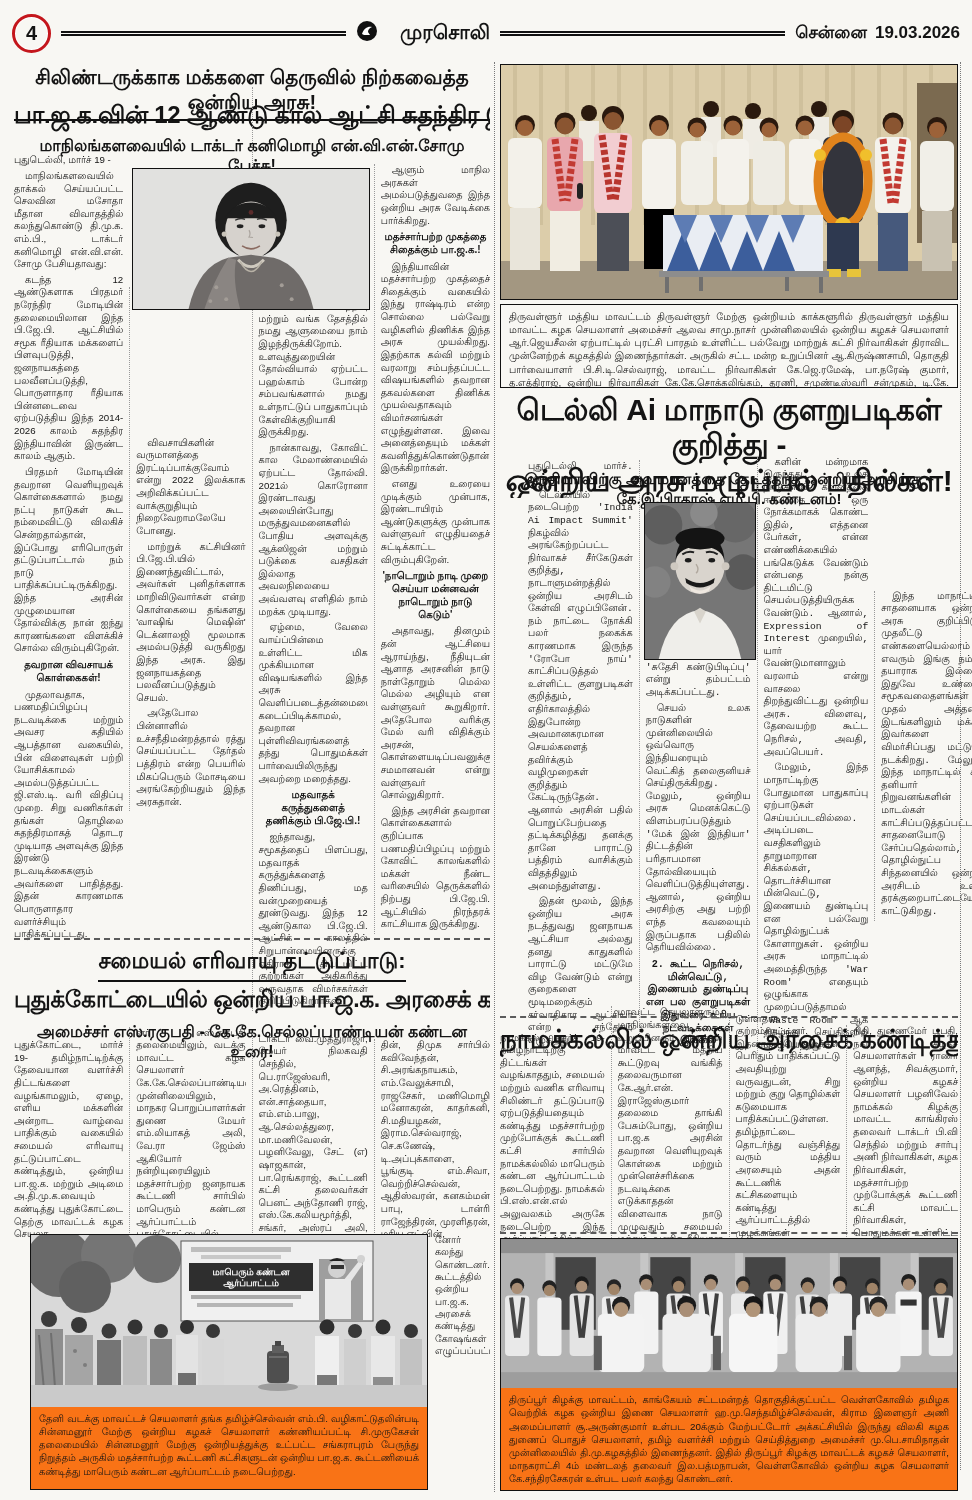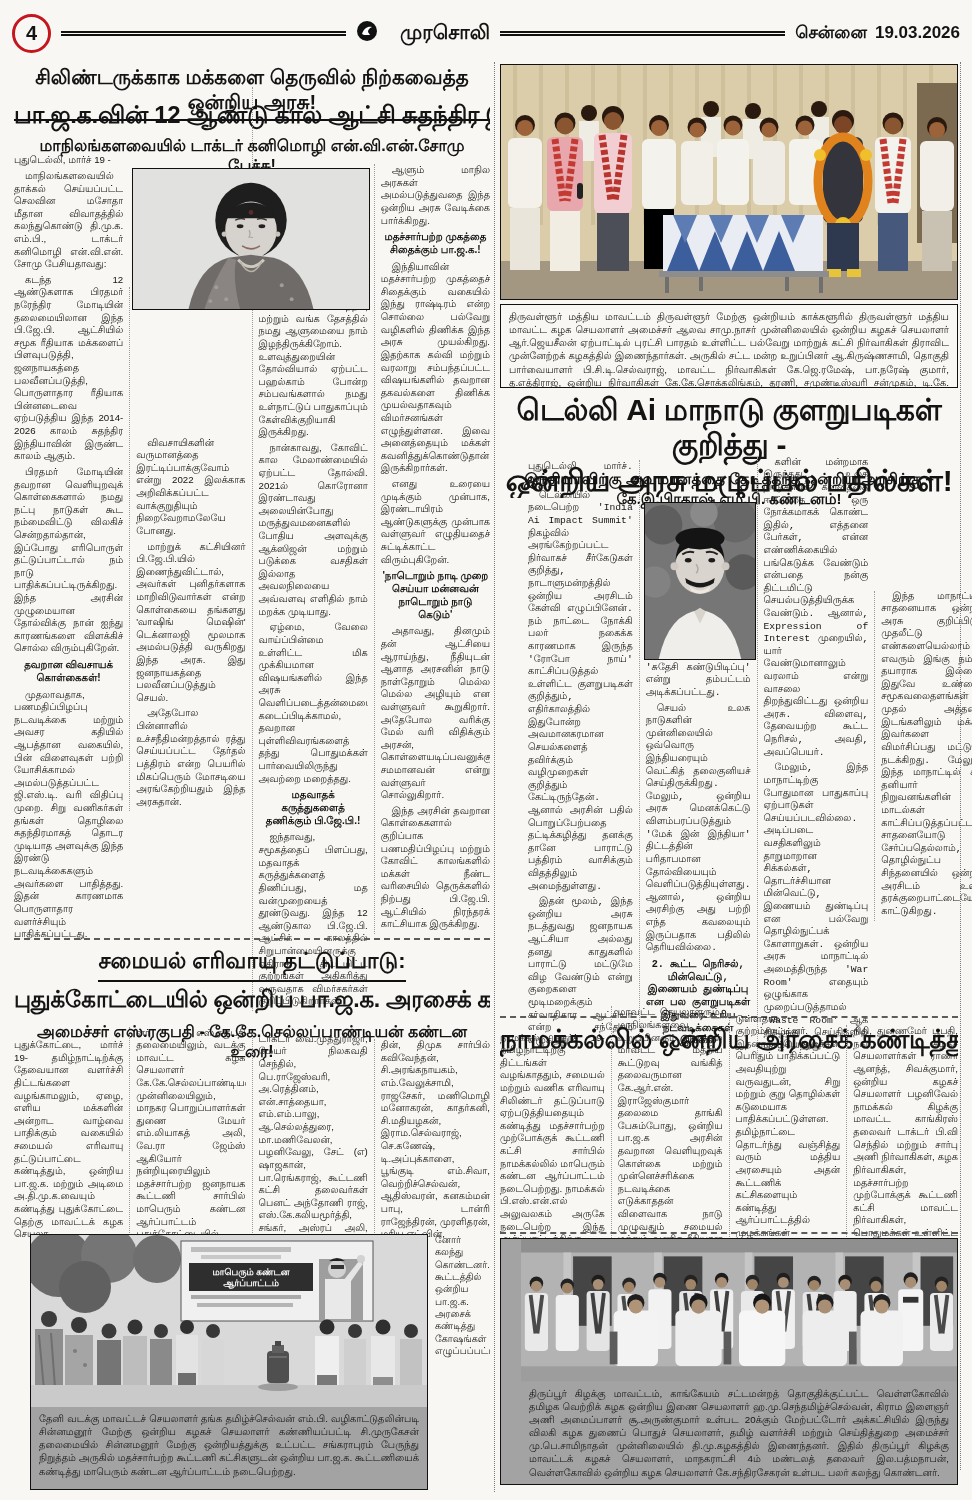--- a/index.html
+++ b/index.html
@@ -24,21 +24,21 @@
   .col p{margin:0 0 3px;text-indent:11px;}
   .col p.dl{text-indent:0;}
   .chead{font-weight:800;text-align:center;font-size:10.2px;line-height:1.25;margin:4px 0;text-indent:0;}
   .dash{border-top:2px dashed #5c5c5c;height:0;}
   .vr{border-left:1px dotted #7a7a7a;width:0;}
   .photoframe{border:1.5px solid #111;background:#fff;box-sizing:border-box;}
   .photoframe svg{display:block;width:100%;height:100%;}
   .capbox{border:1.5px solid #111;box-sizing:border-box;padding:5px 8px;font-size:9.8px;
           line-height:1.34;text-align:justify;background:#f8f7f3;}
   .spacer{height:150px;}
-  .figbox{border:1.5px solid #111;box-sizing:border-box;background:#a3a3a3;}
+  .figbox{border:1.5px solid #111;box-sizing:border-box;background:#f97316;}
   .figbox .ph{display:block;width:100%;}
   .figbox .cap{padding:5px 8px;font-size:9.8px;line-height:1.34;text-align:justify;}
 </style>
 </head>
 <body>
 
 <div class="page">
 
   <div class="abs hdr">
     <div class="pnum">
@@ -362,21 +362,21 @@
   <div class="abs hl" style="left:500px;top:1024px;width:458px;font-size:26px;">நாமக்கல்லில் ஒன்றிய அரசைக் கண்டித்து ஆர்ப்பாட்டம்!</div>
 
   <div class="abs cols" style="left:500px;top:1062px;width:458px;height:166px;">
     <div class="col">நாமக்கல், மார்ச் 19- தமிழ்நாட்டிற்கு திட்டங்கள் வழங்காததும், சமையல் மற்றும் வணிக எரிவாயு சிலிண்டர் தட்டுப்பாடு ஏற்படுத்தியதையும் கண்டித்து மதச்சார்பற்ற முற்போக்குக் கூட்டணி கட்சி சார்பில் நாமக்கல்லில் மாபெரும் கண்டன ஆர்ப்பாட்டம் நடைபெற்றது. நாமக்கல் பி.எஸ்.என்.எல் அலுவலகம் அருகே நடைபெற்ற இந்த ஆர்ப்பாட்டத்திற்கு நாமக்கல் கிழக்கு</div>
     <div class="col">மாவட்ட செயலாளரும், மாநிலங்களவை உறுப்பினரும், நாமக்கல் மாவட்ட மத்திய கூட்டுறவு வங்கித் தலைவருமான கே.ஆர்.என். இராஜேஸ்குமார் தலைமை தாங்கி பேசும்போது, ஒன்றிய பா.ஜ.க அரசின் தவறான வெளியுறவுக் கொள்கை மற்றும் முன்னெச்சரிக்கை நடவடிக்கை எடுக்காததன் விளைவாக நாடு முழுவதும் சமையல் மற்றும் வணிக ரீதியான எரிவாயு சிலிண்டர்களுக்கு தட்டுப்பாடு ஏற்பட்</div>
     <div class="col">டுள்ளதாக குற்றம்சாட்டினர். இதனால் பொதுமக்கள் பெரிதும் பாதிக்கப்பட்டு அவதியுற்று வருவதுடன், சிறு மற்றும் குறு தொழில்கள் கடுமையாக பாதிக்கப்பட்டுள்ளன. தமிழ்நாட்டை தொடர்ந்து வஞ்சித்து வரும் மத்திய அரசையும் அதன் கூட்டணிக் கட்சிகளையும் கண்டித்து ஆர்ப்பாட்டத்தில் முழக்கங்கள் எழுப்பப்பட்டன. இந்த ஆர்ப்பாட்டத்தில் மாநகராட்சி மேயர் கலா</div>
     <div class="col">நிதி, துணைமேர் பூபதி, நகர கழகச் செயலாளர்கள் ராணா ஆனந்த், சிவக்குமார், ஒன்றிய கழகச் செயலாளர் பழனிவேல் நாமக்கல் கிழக்கு மாவட்ட காங்கிரஸ் தலைவர் டாக்டர் பி.வி செந்தில் மற்றும் சார்பு அணி நிர்வாகிகள், கழக நிர்வாகிகள், மதச்சார்பற்ற முற்போக்குக் கூட்டணி கட்சி மாவட்ட நிர்வாகிகள், பொதுமக்கள் உள்ளிட்ட பலர் கலந்து கொண்டனர்.</div>
   </div>
 
   <div class="abs dash" style="left:500px;top:1232px;width:458px;"></div>
-  <div class="abs figbox" style="left:500px;top:1238px;width:458px;padding-left:20px;">
+  <div class="abs figbox" style="left:500px;top:1238px;width:458px;">
     <svg class="ph" viewBox="0 0 452 148" preserveAspectRatio="none">
       <rect width="452" height="148" fill="#b3b3b3"></rect>
       <rect width="452" height="14" fill="#8f8f8f"></rect>
       <g fill="#454545">
           <rect x="54" y="18" width="40" height="72"></rect>
           <rect x="148" y="18" width="40" height="72"></rect>
           <rect x="242" y="18" width="40" height="72"></rect>
           <rect x="336" y="18" width="40" height="72"></rect>
           <rect x="414" y="18" width="34" height="72"></rect>
         </g>

